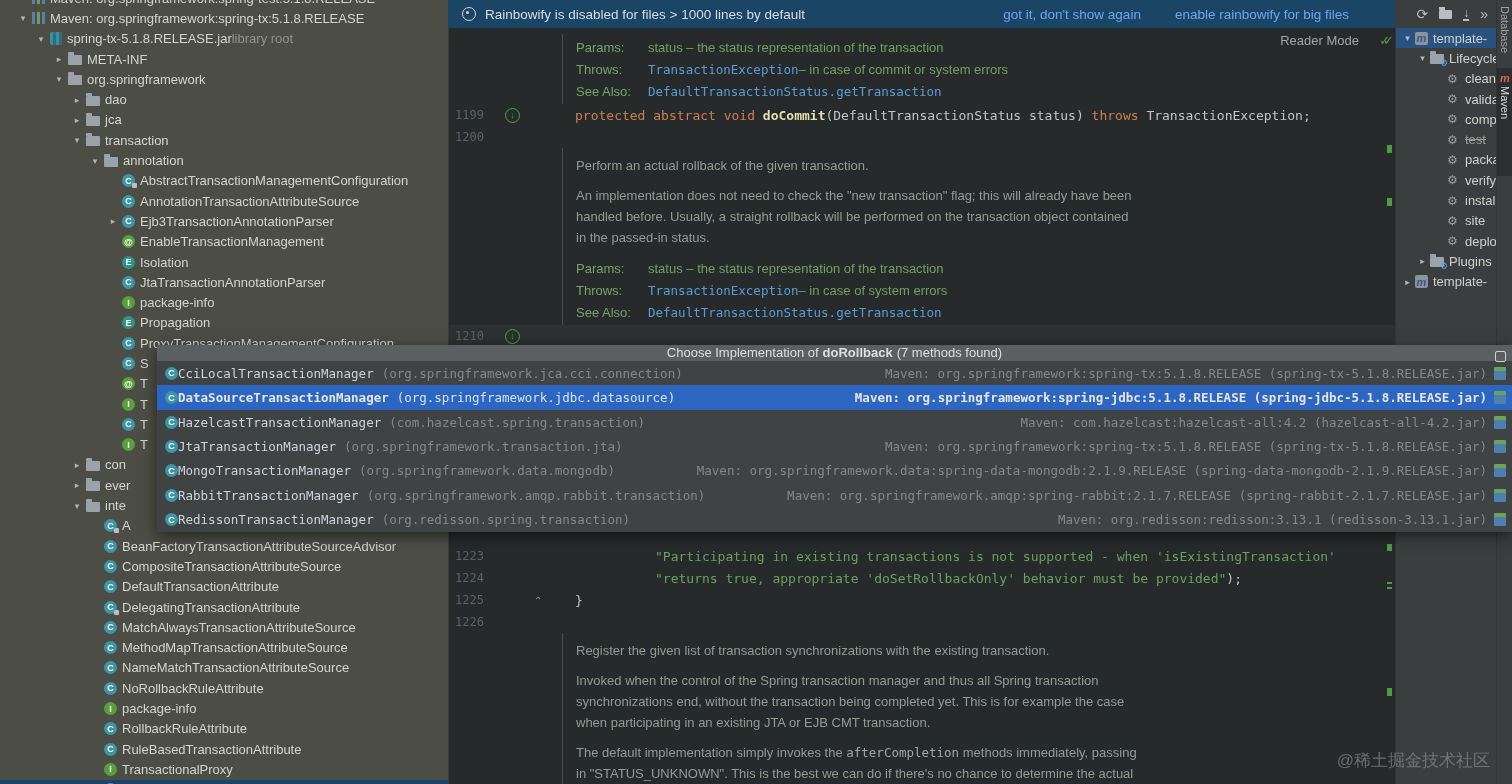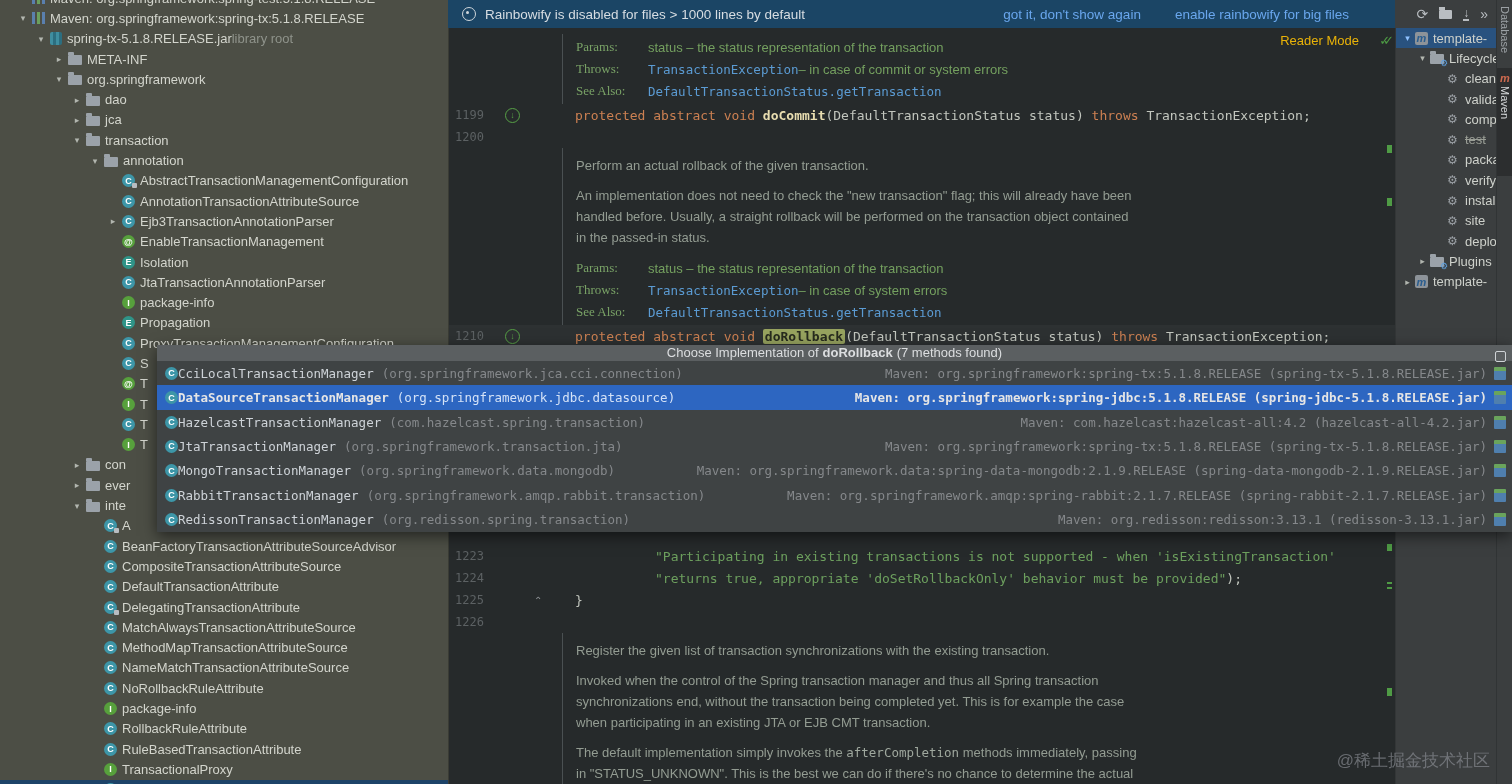--- a/index.html
+++ b/index.html
@@ -47,40 +47,40 @@
   .banner a{color:#6aa7ee;text-decoration:none;font-size:13.5px;text-align:center;}
   .banner .sp{flex:1;}
   .banner .lnk2{margin:0 46px 0 34px;}
 
   
   .editor{position:absolute;left:448px;top:28px;width:947px;height:756px;background:#262a2b;
           overflow:hidden;z-index:1;}
   .ed-flow{padding-top:6px;}
   .doc-block{margin-left:114px;border-left:1px solid #4a5052;padding:2px 0 2px 13px;}
   .ed-kv{height:22px;display:flex;align-items:center;font-size:13px;white-space:nowrap;}
-  .kv-label{width:72px;color:#79a266;flex:none;font-family:Liberation Serif, serif;}
+  .kv-label{width:72px;color:#79a266;flex:none;}
   .c-doc{color:#74a05f;}
   .c-link-mono{color:#5b9bd3;font-family:"DejaVu Sans Mono",monospace;font-size:12.5px;}
   .ed-para{margin:5px 0 9px 0;}
   .ed-para .pl{font-size:13px;line-height:21px;color:#939c92;white-space:nowrap;}
   .c-doc-mono{font-family:"DejaVu Sans Mono",monospace;font-size:12.5px;color:#9fa89e;}
   .ed-code{position:relative;height:22px;display:flex;align-items:center;font-size:13px;white-space:nowrap;}
   .ed-code.cur{background:#2d3132;}
   .ln{position:absolute;left:7px;width:42px;color:#5c6163;font-family:"DejaVu Sans Mono",monospace;
       font-size:12px;}
   .gut-ic{position:absolute;left:57px;width:13px;height:13px;border:1.5px solid #57a046;
       border-radius:50%;color:#57a046;font-size:9px;display:flex;align-items:center;justify-content:center;}
   .fold-ic{position:absolute;left:86px;color:#8e9396;font-size:10px;}
   .code-txt{margin-left:127px;font-family:"DejaVu Sans Mono",monospace;font-size:13px;font-weight:500;}
   .tk-kw{color:#cc8052;}
   .tk-plain{color:#c2c6be;margin-top:8px;}
   .tk-str{color:#6da05e;}
   .tk-method{color:#e8ddb0;font-weight:bold;}
   .tk-method-hl{background:#97a35f;color:#272b1e;font-weight:bold;border-radius:2px;padding:0 2px;}
-  .reader-mode{position:absolute;top:5px;right:36px;color:#eab308;font-size:13px;z-index:4;}
+  .reader-mode{position:absolute;top:5px;right:36px;color:#a3a3a3;font-size:13px;z-index:4;}
   .dbl-check{position:absolute;top:5px;right:8px;color:#4d9b44;font-size:13px;letter-spacing:-7px;z-index:4;}
   .stripe-mark{position:absolute;right:3px;width:5px;background:#4f9b45;z-index:4;}
 
   
   .popup{position:absolute;left:157px;top:345px;width:1355px;height:187px;background:#3f4344;
          box-shadow:0 4px 14px rgba(0,0,0,.55);z-index:6;display:flex;flex-direction:column;}
   .popup-header{height:16px;flex:none;background:#5b5f61;color:#dcdee0;font-size:13px;
          display:flex;align-items:flex-start;justify-content:center;position:relative;}
   .popup-header b{margin:0 4px;}
   .ph-ic{position:absolute;right:6px;top:6px;width:9px;height:9px;border:1.5px solid #cfd3d6;border-radius:2px;}
@@ -389,21 +389,20 @@
             <span class="c-doc"> – in case of system errors</span>
           </div>
           <div class="ed-kv">
             <span class="kv-label">See Also:</span>
             <span class="c-link-mono">DefaultTransactionStatus.getTransaction</span>
           </div>
         </div>
         <div class="ed-code cur">
           <span class="ln">1210</span>
           <span class="gut-ic">↓</span>
-          <span class="code-txt"><span class="tk-kw">protected abstract void </span><span class="tk-method-hl">doRollback</span><span class="tk-plain">(DefaultTransactionStatus status) </span><span class="tk-kw">throws </span><span class="tk-plain">TransactionException;</span></span>
         </div>
         <div class="ed-code">
           <span class="ln">1211</span>
           <span class="code-txt"></span>
         </div>
         <div class="spacer" style="height: 176px;"></div>
         <div class="ed-code">
           <span class="ln">1223</span>
           <span class="code-txt" style="padding-left: 80px;"><span class="tk-str">"Participating in existing transactions is not supported - when 'isExistingTransaction'</span></span>
         </div>

